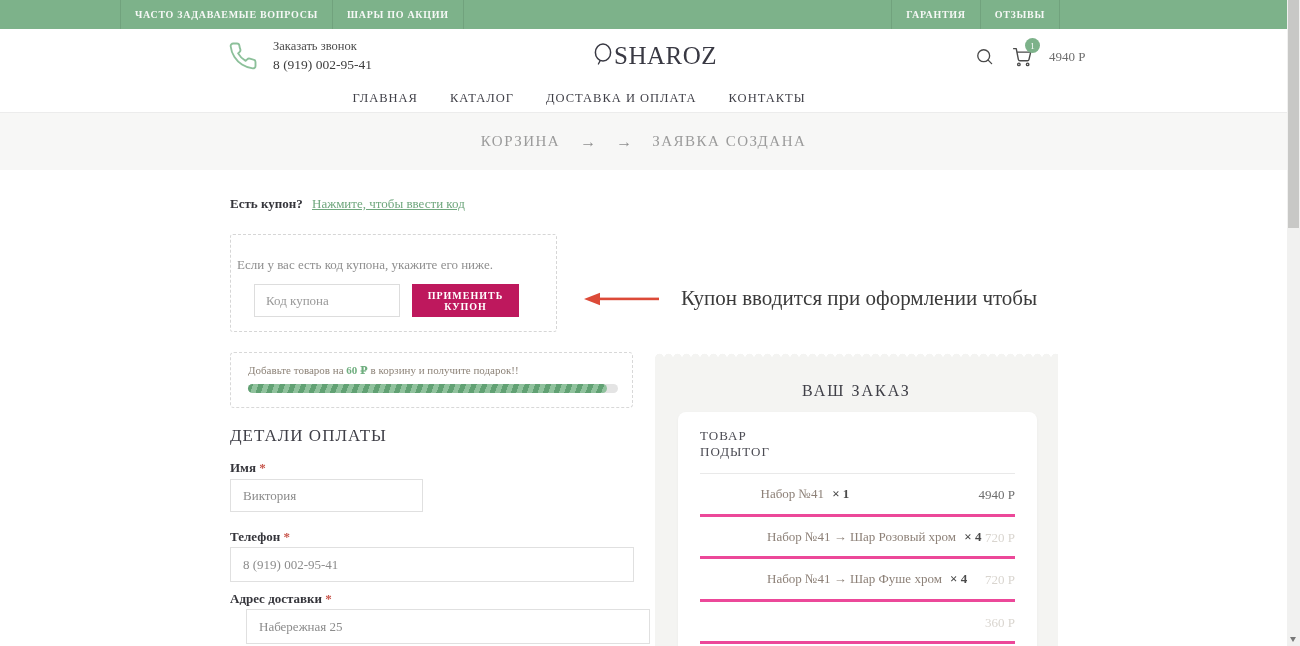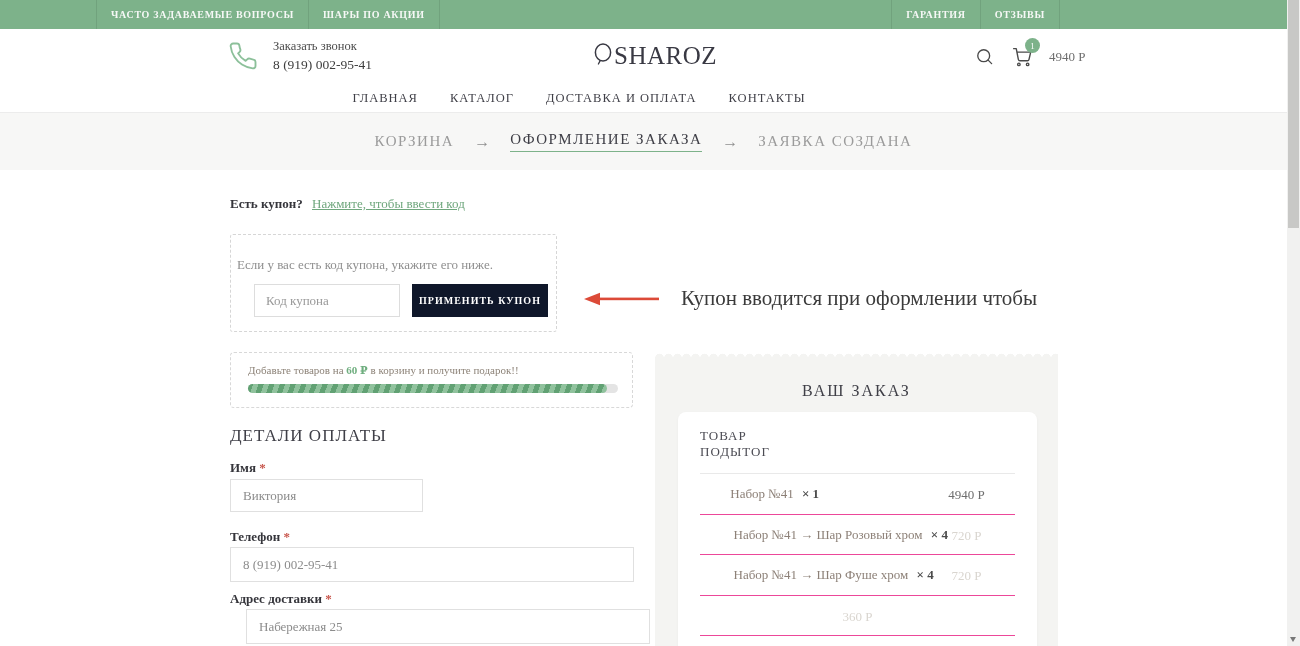--- a/index.html
+++ b/index.html
@@ -6,21 +6,21 @@
   html,body { width: 1300px; height: 646px; }
   body {
     position: relative; overflow: hidden; background: #fff;
     font-family: "Liberation Serif", "DejaVu Serif", serif;
   }
 
   
   .topbar { position: absolute; left:0; top:0; width:1287px; height:29px; background:#7db28a;
             display:flex; justify-content:space-between; }
   .tb-group { display:flex; height:100%; }
-  .tb-group.left { margin-left:96px;font-family:Liberation Serif, serif; }
+  .tb-group.left { margin-left:120px;font-family:Liberation Serif, serif; }
   .tb-group.right { margin-right:227px; }
   .tb-link { display:flex; align-items:center; padding:0 14px; font-size:10px; font-weight:bold;
              letter-spacing:.7px; color:#f6f8f6; border-left:1px solid rgba(0,0,0,.09); cursor:pointer; }
   .tb-link.last { border-right:1px solid rgba(0,0,0,.09); }
 
   
   .header { position:absolute; top:29px; left:0; width:1287px; height:55px; background:#fff; }
   .callback { position:absolute; left:228px; top:10px; display:flex; gap:15px; align-items:center; }
   .cb-l1 { font-size:12.5px; color:#4c4c4c; margin-bottom:3px; }
   .cb-l2 { font-size:13.5px; color:#3d3d3d; }
@@ -48,21 +48,21 @@
   
   .coupon-toggle { position:absolute; left:230px; top:196px; font-size:13px; }
   .coupon-q { font-weight:bold; color:#35353b; }
   .coupon-link { color:#6fa77d; text-decoration:underline; margin-left:6px; cursor:pointer; }
   .coupon-box { position:absolute; left:230px; top:234px; width:327px; height:98px;
                 border:1px dashed #d6d6d6; border-radius:3px; background:#fff; }
   .coupon-hint { position:absolute; left:6px; top:22px; font-size:13px; color:#8f8f8f; }
   .coupon-input { position:absolute; left:23px; top:49px; width:146px; height:33px; border:1px solid #ddd;
                   padding:0 11px; font-size:13px; color:#8c8c8c; font-family:inherit; outline:none; }
   .coupon-input::placeholder { color:#999; }
-  .coupon-apply { position:absolute; left:181px; top:49px; width:136px; height:33px; background:#0f172a;
+  .coupon-apply { position:absolute; left:181px; top:49px; width:107px; height:33px; background:#be185d;
                   color:#fff; border:none; font-size:10px; font-weight:bold; letter-spacing:1px;
                   font-family:inherit; cursor:pointer; }
 
   
   .anno-arrow { position:absolute; left:584px; top:292px; }
   .anno-text { position:absolute; left:681px; top:286px; font-size:21px; color:#3a3a3a; }
 
   
   .gift-box { position:absolute; left:230px; top:352px; width:403px; height:56px;
               border:1px dashed #d8d8d8; border-radius:4px; background:#fff; }
@@ -82,21 +82,21 @@
   
   .order-panel { position:absolute; left:655px; top:358px; width:403px; height:288px; background:#f4f4f2; }
   .scallop { position:absolute; top:-7px; left:0; right:0; height:7px;
              background-image:radial-gradient(circle at 4.5px 7px, #f4f4f2 4px, rgba(0,0,0,0) 4.6px);
              background-size:9px 7px; background-repeat:repeat-x; }
   .order-title { text-align:center; padding-top:24px; font-size:16px; letter-spacing:2px; color:#3f3f47; }
   .order-card { position:absolute; left:23px; width:359px; top:54px; height:300px; background:#fff;
                 border-radius:8px; padding:0 22px; box-shadow:0 1px 3px rgba(0,0,0,.04); }
   .order-head { display:flex; justify-content:space-between; padding:16px 0 13px;
                 border-bottom:1px solid #e9e9e9; font-size:13px; letter-spacing:1px; color:#4b4b53;flex-direction:column; }
-  .order-row { display:flex; justify-content:center; padding:10px 0; border-bottom:1px solid #ec4899; }
+  .order-row { display:flex; justify-content:flex-end; padding:10px 0; border-bottom:3px solid #ec4899; }
   .order-name { width:218px; font-size:13px; color:#8d8178; line-height:1.5; }
   .order-qty { font-weight:bold; color:#4b4b4b; margin-left:5px; }
   .order-price { font-size:13px; color:#6d6d6d; padding-top:3px; }
   .order-row.muted .order-price { color:#d9d5cf; }
 
   
   .scrollbar { position:absolute; right:0; top:0; width:13px; height:646px; background:#f1f1f0; }
   .scroll-thumb { position:absolute; top:0; left:1px; width:11px; height:228px; background:#c8c8c6; }
   .scroll-down { position:absolute; bottom:4px; left:3px; width:0; height:0;
                  border-left:3.5px solid transparent; border-right:3.5px solid transparent;
@@ -165,21 +165,20 @@
 <div class="nav">
   <span class="nav-item">ГЛАВНАЯ</span>
   <span class="nav-item">КАТАЛОГ</span>
   <span class="nav-item">ДОСТАВКА И ОПЛАТА</span>
   <span class="nav-item">КОНТАКТЫ</span>
 </div>
 
 <div class="crumbs">
   <span class="crumb link">КОРЗИНА</span>
   <span class="crumb-sep">→</span>
-  <span class="crumb active">ОФОРМЛЕНИЕ ЗАКАЗА</span>
   <span class="crumb-sep">→</span>
   <span class="crumb">ЗАЯВКА СОЗДАНА</span>
 </div>
 
 <div class="coupon-toggle">
   <span class="coupon-q">Есть купон?</span>
   <span class="coupon-link">Нажмите, чтобы ввести код</span>
 </div>
 
 <div class="coupon-box">

